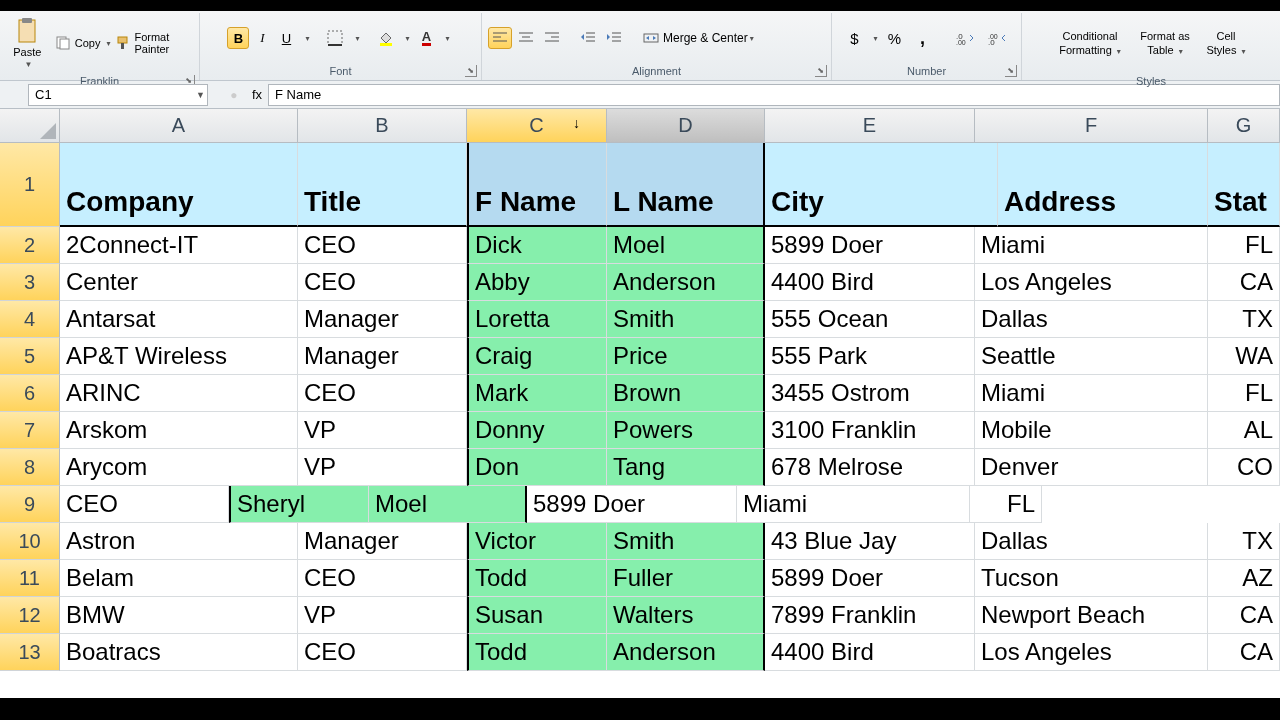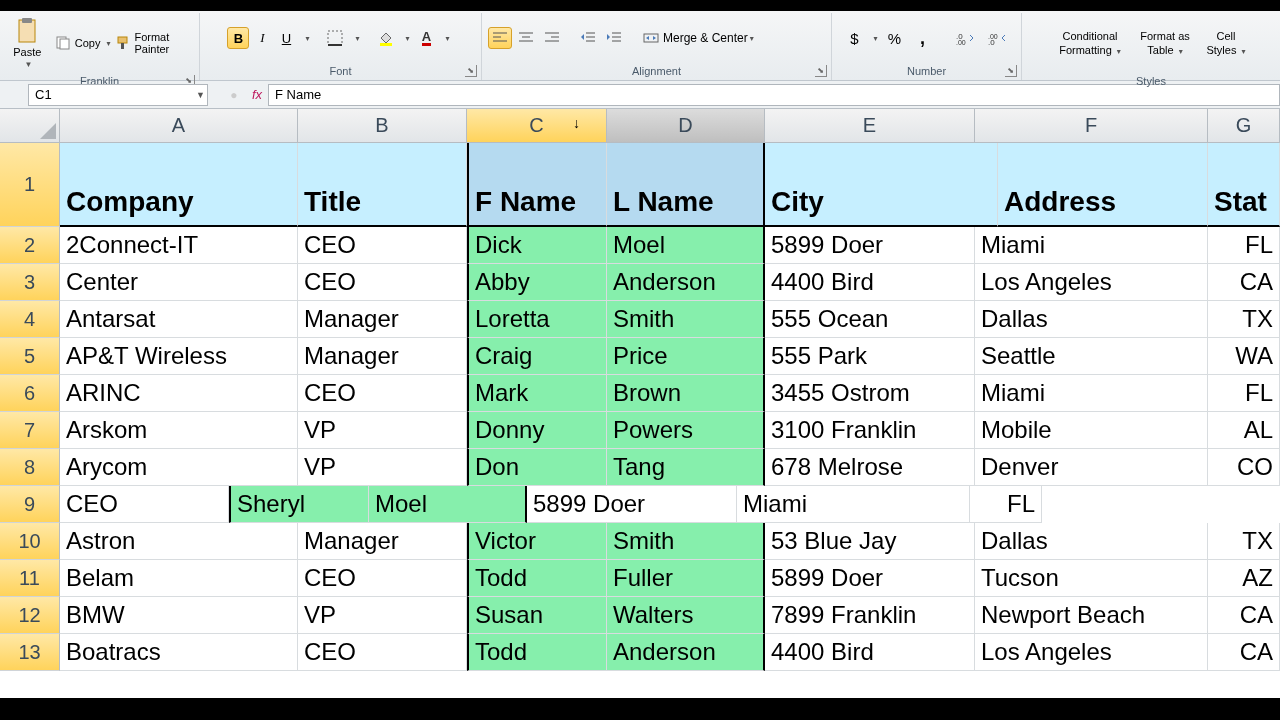--- a/index.html
+++ b/index.html
@@ -19,21 +19,21 @@
 .icon { display: inline-flex; width: 16px; height: 16px; align-items: center; justify-content: center; }
 .big-btn { display: flex; flex-direction: column; align-items: center; justify-content: center; width: 48px; height: 56px; cursor: pointer; font-size: 11px; gap: 2px; border: 1px solid transparent; border-radius: 3px; }
 .drop-arrow { font-size: 8px; color: #555; margin-left: 2px; }
 
 
 .formula-bar { height: 28px; background: #eef1f3; border-bottom: 1px solid #b8bfc6; display: flex; align-items: center; }
 .name-box { width: 180px; height: 22px; background: #fff; border: 1px solid #b0b6bc; margin-left: 28px; display: flex; align-items: center; padding: 0 6px; font-size: 13px; position: relative; }
 .name-box .dd { position: absolute; right: 2px; font-size: 9px; color: #555; }
 .fx-controls { width: 60px; display: flex; align-items: center; justify-content: flex-end; gap: 8px; padding-right: 6px; }
 .fx-btn { width: 20px; height: 20px; display: flex; align-items: center; justify-content: center; color: #888; font-size: 12px; cursor: pointer; }
-.fx-label { font-style: italic; font-size: 13px; color: #be185d; }
+.fx-label { font-size: 13px; color: #000000; }
 .formula-input { flex: 1; height: 22px; background: #fff; border: 1px solid #b0b6bc; padding: 0 6px; font-size: 13px; display: flex; align-items: center; }
 
 
 .grid { position: relative; }
 .col-headers { display: flex; height: 34px; }
 .corner { width: 60px; background: linear-gradient(#f3f3f3,#e2e5e8); border-right: 1px solid #b6bcc2; border-bottom: 1px solid #b6bcc2; position: relative; }
 .corner::after { content: ''; position: absolute; right: 3px; bottom: 3px; width: 0; height: 0; border-style: solid; border-width: 0 0 16px 16px; border-color: transparent transparent #b0b5ba transparent; }
 .col-h { background: linear-gradient(#f3f3f3,#e2e5e8); border-right: 1px solid #b6bcc2; border-bottom: 1px solid #b6bcc2; display: flex; align-items: center; justify-content: center; font-size: 20px; color: #3a4a5a; cursor: pointer; position: relative; }
 .col-h.sel-primary { background: linear-gradient(#ffe8a6,#ffd35b); }
 .col-h.sel-secondary { background: linear-gradient(#dcdcdc,#bfbfbf); }
@@ -355,21 +355,21 @@
           <div class="cell wE">5899 Doer</div>
           <div class="cell wF">Miami</div>
           <div class="cell wG" style="justify-content: flex-end;">FL</div>
         </div>
         <div class="row-line" style="height: 37px;">
           <div class="row-h">10</div>
           <div class="cell wA">Astron</div>
           <div class="cell wB">Manager</div>
           <div class="cell wC sel-col sel-border-left">Victor</div>
           <div class="cell wD sel-col sel-border-right">Smith</div>
-          <div class="cell wE">53 Blue Jay</div>
+          <div class="cell wE">43 Blue Jay</div>
           <div class="cell wF">Dallas</div>
           <div class="cell wG" style="justify-content: flex-end;">TX</div>
         </div>
         <div class="row-line" style="height: 37px;">
           <div class="row-h">11</div>
           <div class="cell wA">Belam</div>
           <div class="cell wB">CEO</div>
           <div class="cell wC sel-col sel-border-left">Todd</div>
           <div class="cell wD sel-col sel-border-right">Fuller</div>
           <div class="cell wE">5899 Doer</div>

